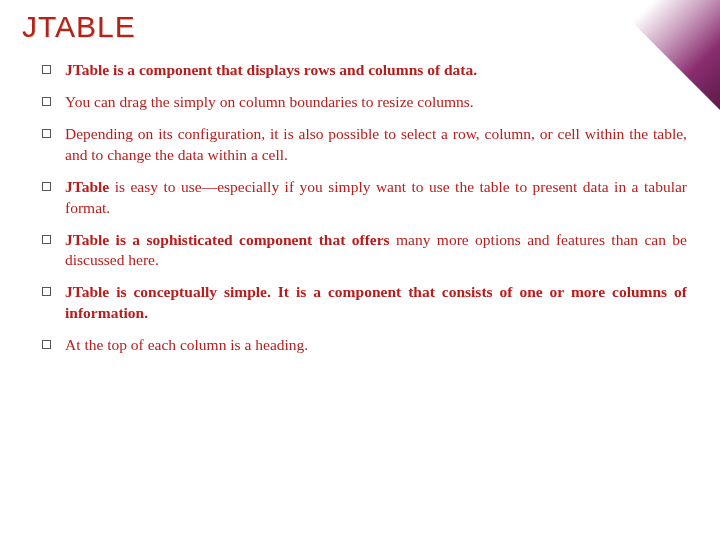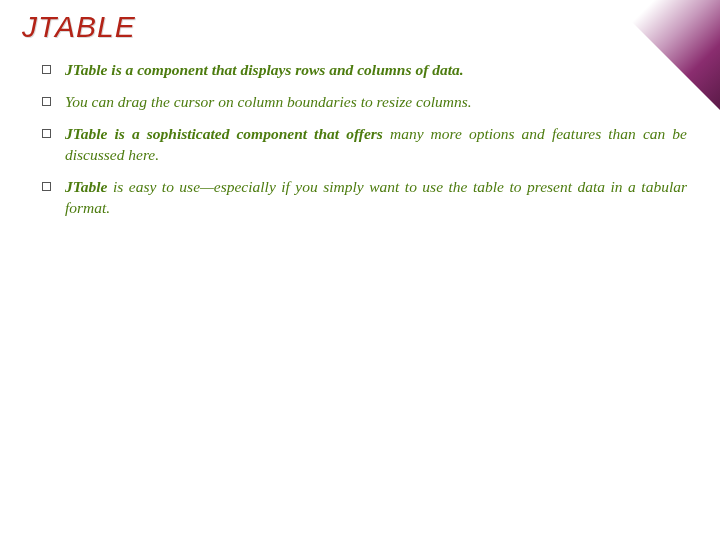--- a/index.html
+++ b/index.html
@@ -14,41 +14,40 @@
     top: 0;
     right: 0;
     width: 110px;
     height: 110px;
     background: linear-gradient(135deg, rgba(255,255,255,0) 0%, rgba(255,255,255,0) 20%, #c89bbd 45%, #8a2d6f 70%, #5a1a47 100%);
     clip-path: polygon(100% 0, 0 0, 100% 100%);
   }
   .slide {
     padding: 10px 28px 0 22px;
     width: 715px;
-    font-style: italic;
   }
   .title {
     font-family: Impact, 'Arial Black', sans-serif;
     font-size: 30px;
     letter-spacing: 1px;
     font-weight: 400;
     color: #b32317;
     text-shadow: 1px 1px 0 rgba(0,0,0,0.15);
     margin-bottom: 16px;
   }
   ul.bullets {
     list-style: none;
   }
   ul.bullets li {
     display: flex;
     align-items: flex-start;
     margin-bottom: 11px;
     font-size: 15.5px;
     line-height: 1.35;
-    color: #4d7c0f;
+    color: #b91c1c;
     text-align: justify;
     padding-left: 20px;
   }
   ul.bullets li .box {
     flex: 0 0 auto;
     width: 9px;
     height: 9px;
     border: 1px solid #555;
     margin-top: 5px;
     margin-right: 14px;
@@ -66,24 +65,36 @@
 
 <div class="slide">
   <h1 class="title">JTABLE</h1>
   <ul class="bullets">
       <li class="bold">
         <span class="box"></span>
         <span class="txt">JTable is a component that displays rows and columns of data.</span>
       </li>
       <li>
         <span class="box"></span>
-        <span class="txt">You can drag the cursor on column boundaries to resize columns.</span>
+        <span class="txt">You can drag the simply on column boundaries to resize columns.</span>
+      </li>
+      <li>
+        <span class="box"></span>
+        <span class="txt">Depending on its configuration, it is also possible to select a row, column, or cell within the table, and to change the data within a cell.</span>
+      </li>
+      <li>
+        <span class="box"></span>
+        <span class="txt"><span class="b">JTable</span>  is easy to use—especially if you simply want to use the table to present data in a tabular format.</span>
       </li>
       <li>
         <span class="box"></span>
         <span class="txt"><span class="b">JTable is a sophisticated component that offers</span> many more options and features than can be discussed here.</span>
       </li>
+      <li class="bold">
+        <span class="box"></span>
+        <span class="txt">JTable is conceptually simple. It is a component that consists of one or more columns of information.</span>
+      </li>
       <li>
         <span class="box"></span>
-        <span class="txt"><span class="b">JTable</span>  is easy to use—especially if you simply want to use the table to present data in a tabular format.</span>
+        <span class="txt">At the top of each column is a heading.</span>
       </li>
     </ul>
 </div>
 
 </body></html>

